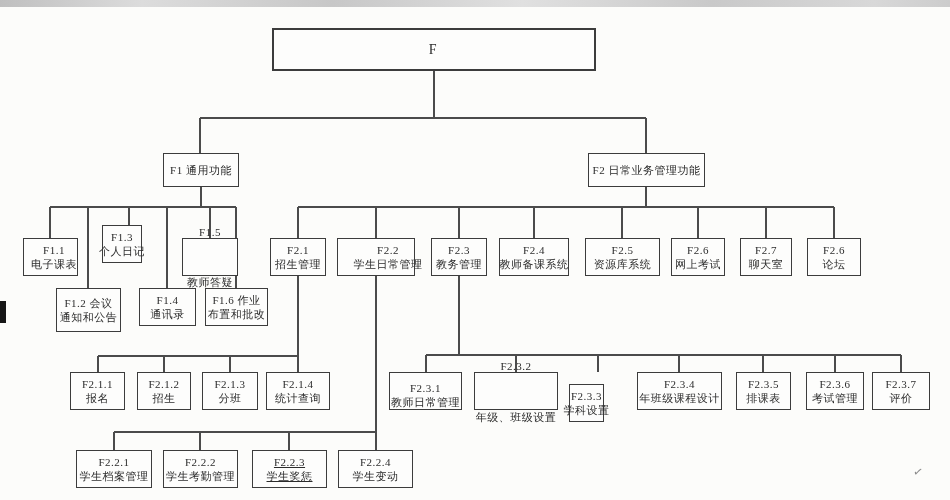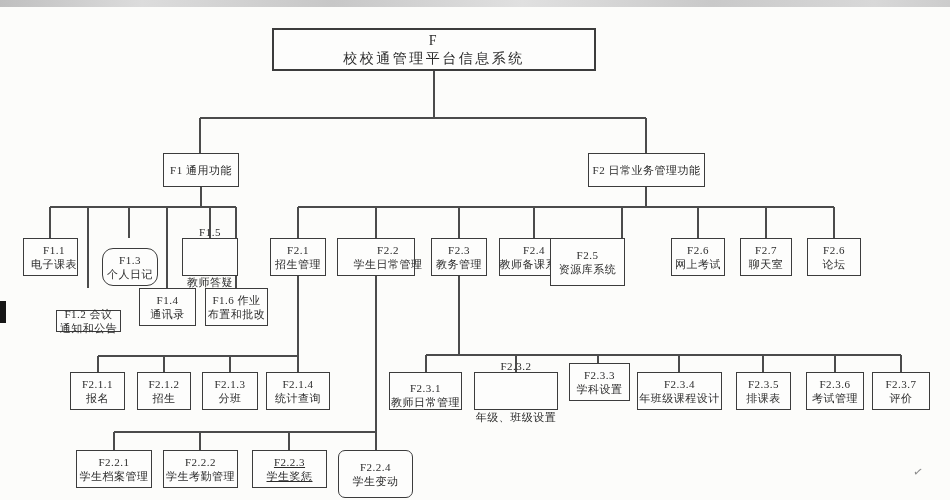--- a/index.html
+++ b/index.html
@@ -79,41 +79,40 @@
       <line x1="901" y1="355" x2="901" y2="372"></line>
       <line x1="376" y1="276" x2="376" y2="450"></line>
       <line x1="114" y1="432" x2="376" y2="432"></line>
       <line x1="114" y1="432" x2="114" y2="450"></line>
       <line x1="200" y1="432" x2="200" y2="450"></line>
       <line x1="289" y1="432" x2="289" y2="450"></line>
     </svg>
   <div id="nodes">
       <div class="node root" style="left: 272px; top: 28px; width: 324px; height: 43px;">
         <div class="node-line">F</div>
-        <div class="node-line">校校通管理平台信息系统</div>
       </div>
       <div class="node" style="left: 163px; top: 153px; width: 76px; height: 34px;">
         <div class="node-line">F1 通用功能</div>
       </div>
       <div class="node" style="left: 588px; top: 153px; width: 117px; height: 34px;">
         <div class="node-line">F2 日常业务管理功能</div>
       </div>
       <div class="node" style="left: 23px; top: 238px; width: 55px; height: 38px; padding-left: 7px;">
         <div class="node-line">F1.1</div>
         <div class="node-line">电子课表</div>
       </div>
-      <div class="node" style="left: 102px; top: 248px; width: 56px; height: 38px; border-radius: 11px;">
+      <div class="node" style="left: 102px; top: 225px; width: 40px; height: 38px;">
         <div class="node-line">F1.3</div>
         <div class="node-line">个人日记</div>
       </div>
       <div class="node" style="left: 182px; top: 238px; width: 56px; height: 38px; gap: 36px;">
         <div class="node-line">F1.5</div>
         <div class="node-line">教师答疑</div>
       </div>
-      <div class="node" style="left: 56px; top: 288px; width: 65px; height: 22px; margin-top: 22px;">
+      <div class="node" style="left: 56px; top: 288px; width: 65px; height: 44px;">
         <div class="node-line">F1.2 会议</div>
         <div class="node-line">通知和公告</div>
       </div>
       <div class="node" style="left: 139px; top: 288px; width: 57px; height: 38px;">
         <div class="node-line">F1.4</div>
         <div class="node-line">通讯录</div>
       </div>
       <div class="node" style="left: 205px; top: 288px; width: 63px; height: 38px;">
         <div class="node-line">F1.6 作业</div>
         <div class="node-line">布置和批改</div>
@@ -127,21 +126,21 @@
         <div class="node-line">学生日常管理</div>
       </div>
       <div class="node" style="left: 431px; top: 238px; width: 56px; height: 38px;">
         <div class="node-line">F2.3</div>
         <div class="node-line">教务管理</div>
       </div>
       <div class="node" style="left: 499px; top: 238px; width: 70px; height: 38px;">
         <div class="node-line">F2.4</div>
         <div class="node-line">教师备课系统</div>
       </div>
-      <div class="node" style="left: 550px; top: 238px; width: 75px; height: 48px;">
+      <div class="node" style="left: 585px; top: 238px; width: 75px; height: 38px;">
         <div class="node-line">F2.5</div>
         <div class="node-line">资源库系统</div>
       </div>
       <div class="node" style="left: 671px; top: 238px; width: 54px; height: 38px;">
         <div class="node-line">F2.6</div>
         <div class="node-line">网上考试</div>
       </div>
       <div class="node" style="left: 740px; top: 238px; width: 52px; height: 38px;">
         <div class="node-line">F2.7</div>
         <div class="node-line">聊天室</div>
@@ -167,21 +166,21 @@
         <div class="node-line">统计查询</div>
       </div>
       <div class="node" style="left: 389px; top: 372px; width: 73px; height: 38px; justify-content: flex-end;">
         <div class="node-line">F2.3.1</div>
         <div class="node-line">教师日常管理</div>
       </div>
       <div class="node" style="left: 474px; top: 372px; width: 84px; height: 38px; gap: 37px;">
         <div class="node-line">F2.3.2</div>
         <div class="node-line">年级、班级设置</div>
       </div>
-      <div class="node" style="left: 569px; top: 363px; width: 61px; height: 38px;">
+      <div class="node" style="left: 569px; top: 384px; width: 35px; height: 38px;">
         <div class="node-line">F2.3.3</div>
         <div class="node-line">学科设置</div>
       </div>
       <div class="node" style="left: 637px; top: 372px; width: 85px; height: 38px;">
         <div class="node-line">F2.3.4</div>
         <div class="node-line">年班级课程设计</div>
       </div>
       <div class="node" style="left: 736px; top: 372px; width: 55px; height: 38px;">
         <div class="node-line">F2.3.5</div>
         <div class="node-line">排课表</div>
@@ -199,20 +198,20 @@
         <div class="node-line">学生档案管理</div>
       </div>
       <div class="node" style="left: 163px; top: 450px; width: 75px; height: 38px;">
         <div class="node-line">F2.2.2</div>
         <div class="node-line">学生考勤管理</div>
       </div>
       <div class="node" style="left: 252px; top: 450px; width: 75px; height: 38px; text-decoration: underline;">
         <div class="node-line">F2.2.3</div>
         <div class="node-line">学生奖惩</div>
       </div>
-      <div class="node" style="left: 338px; top: 450px; width: 75px; height: 48px; border-radius: 7px;">
+      <div class="node" style="left: 338px; top: 450px; width: 75px; height: 38px;">
         <div class="node-line">F2.2.4</div>
         <div class="node-line">学生变动</div>
       </div>
     </div>
   <div class="left-mark"></div>
   <div class="corner-mark">✓</div>
 </div>
 
 </body></html>

